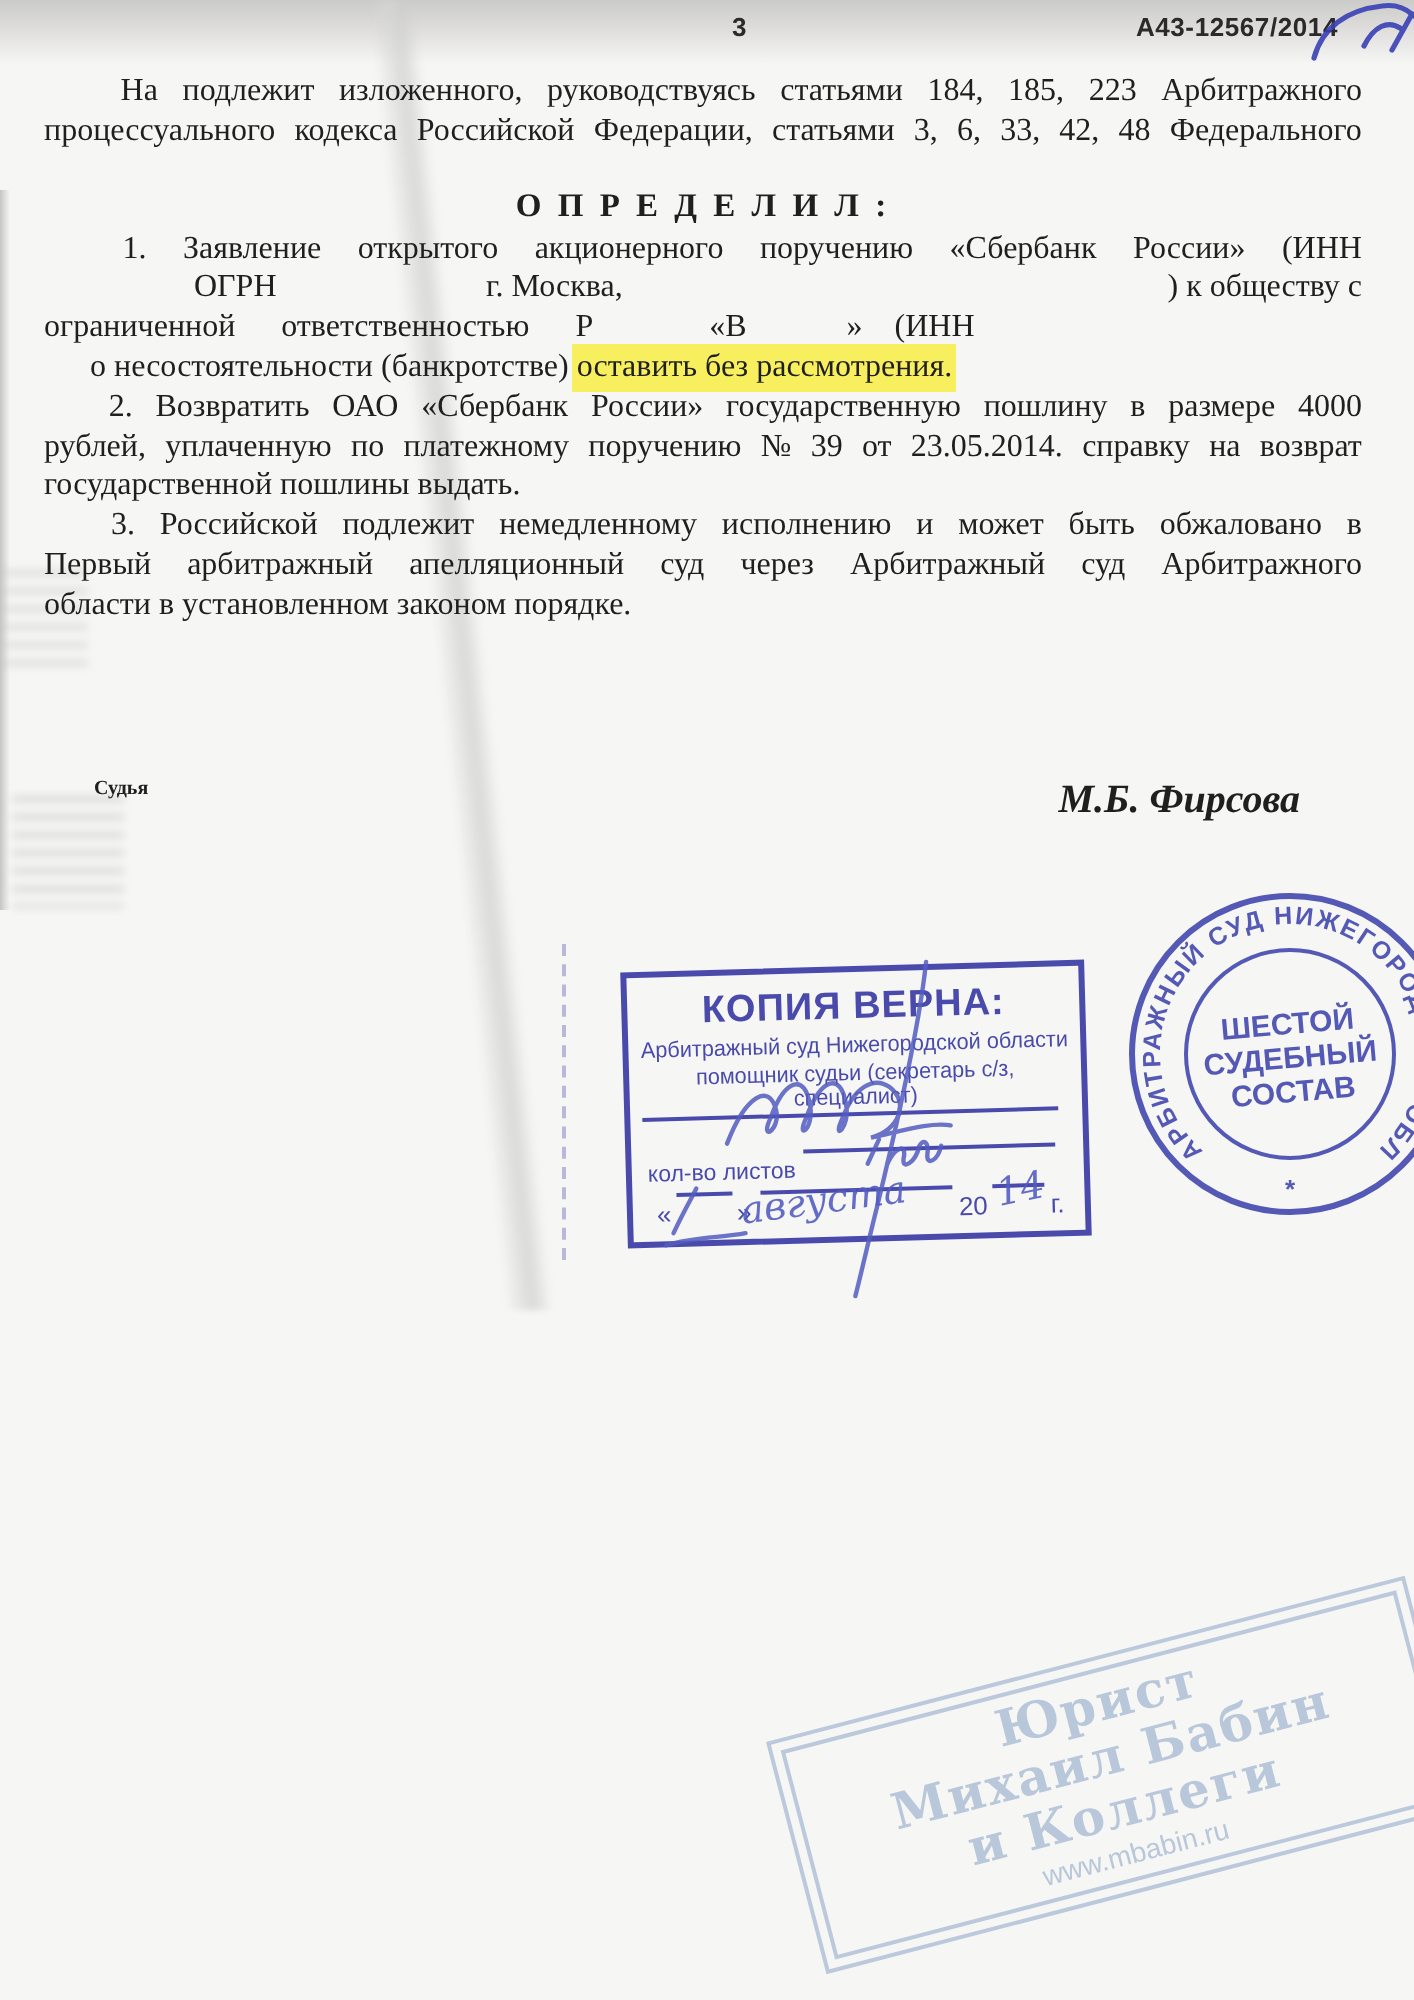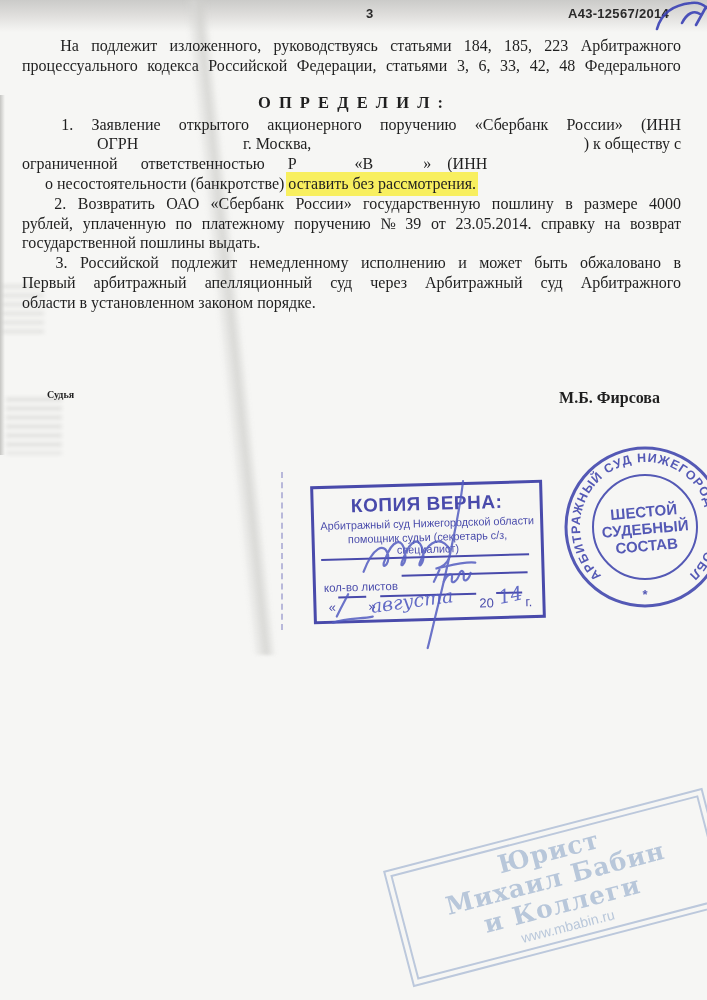--- a/index.html
+++ b/index.html
@@ -30,21 +30,21 @@
   .jline{display:flex;height:19.8px;line-height:19.8px;white-space:pre;}
   .jline.just{justify-content:space-between;}
   .jline .ind{flex:0 0 auto;display:inline-block;}
   .jline .gap{flex:0 0 auto;display:inline-block;}
   .jline .w{flex:0 0 auto;}
   .hl{background:#f8ef5f;box-shadow:0 0 0 2px #f8ef5f;}
   .heading{margin-top:17px;margin-bottom:2px;text-align:center;font-weight:bold;
            font-size:16.5px;letter-spacing:2px;height:20px;line-height:20px;}
   
   .sig-role{position:absolute;left:47px;top:389px;font-weight:bold;font-size:10px;}
-  .sig-name{position:absolute;right:47px;top:389px;font-weight:bold;font-size:16px;}
+  .sig-name{position:absolute;right:57px;top:389px;font-weight:bold;font-size:20px;font-style:italic;}
   
   .copy-stamp{position:absolute;left:312px;top:483px;width:226px;height:132px;
               border:3px solid #3c3ea6;transform:rotate(-1.6deg);color:#3c3ea6;
               font-family:"Liberation Sans",sans-serif;opacity:.93;}
   .cs-title{text-align:center;margin-top:7px;font-weight:bold;font-size:19px;letter-spacing:.5px;}
   .cs-sub{text-align:center;font-size:11.2px;margin-top:2px;transform:scaleX(.97);}
   .cs-line{position:absolute;border-bottom:2px solid #3c3ea6;}
   .cs-label{position:absolute;font-size:11.5px;}
   .cs-print{position:absolute;font-size:13px;}
   .hw{position:absolute;font-family:"DejaVu Serif",serif;font-style:italic;color:#4751bd;opacity:.9;}

